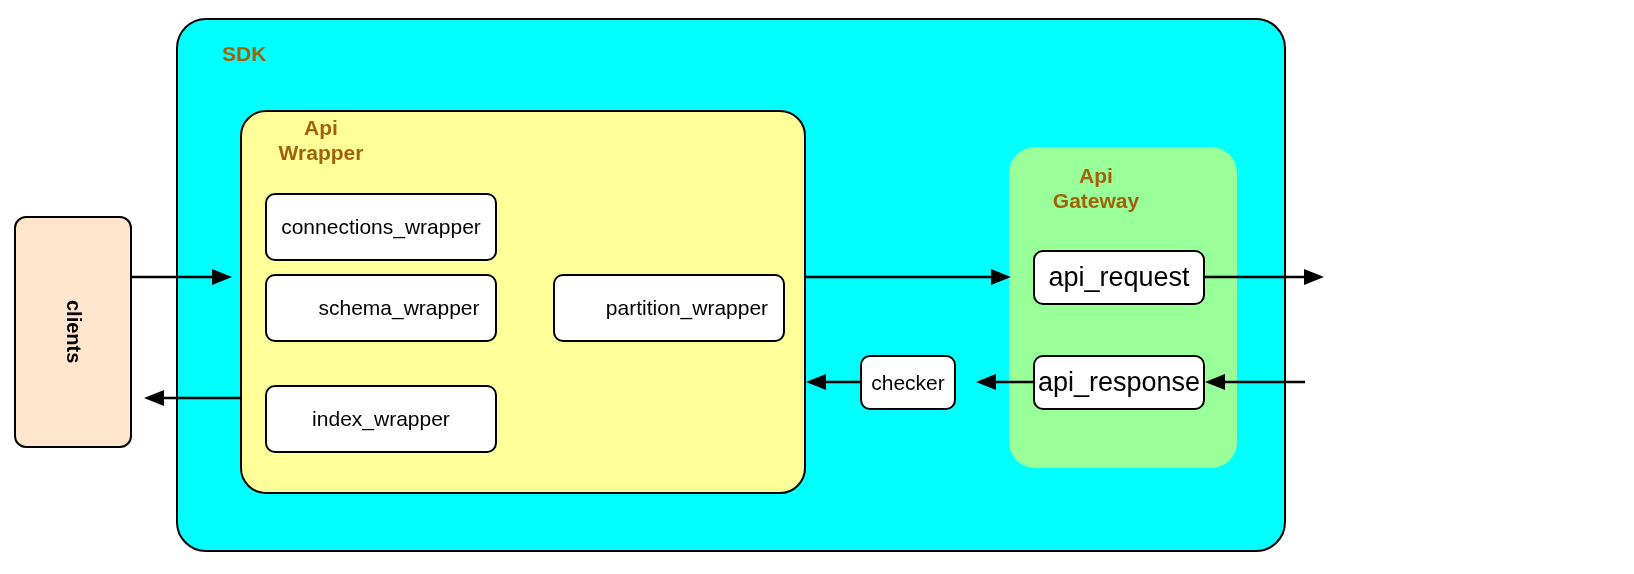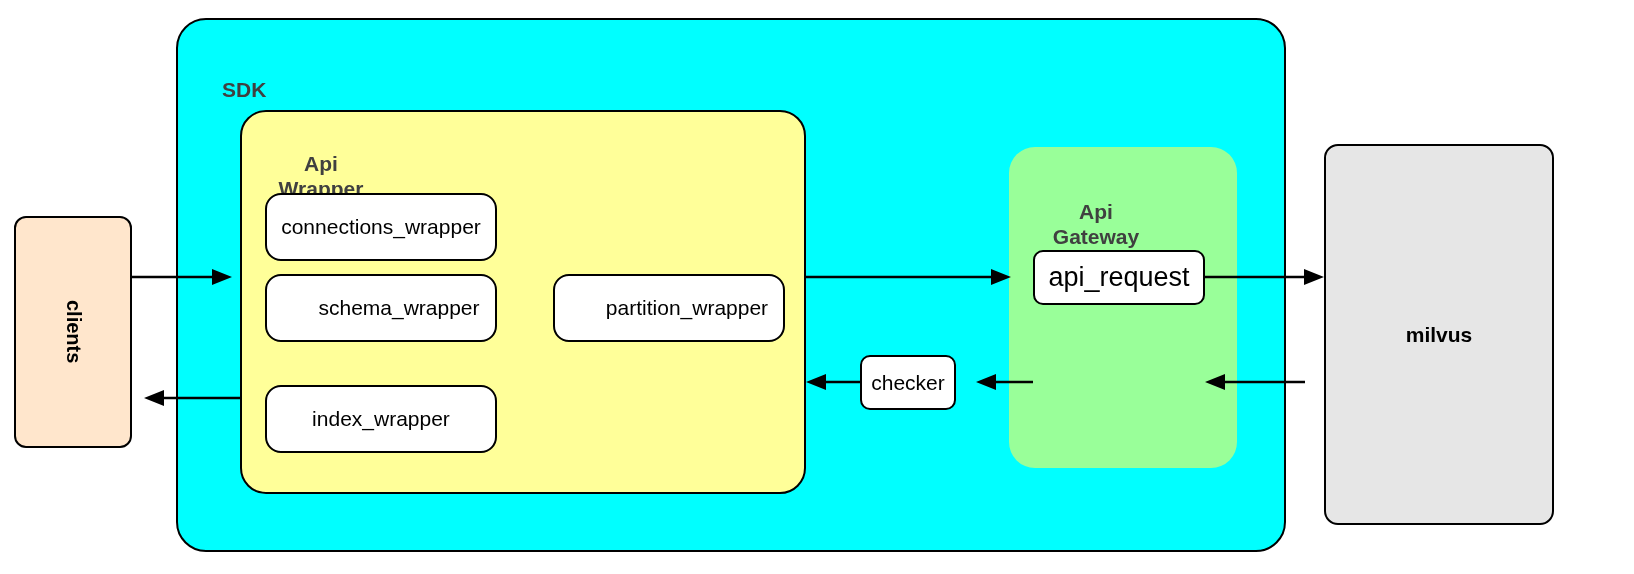--- a/index.html
+++ b/index.html
@@ -25,25 +25,24 @@
     border: 2px solid #000000;
     display: flex;
     align-items: center;
     justify-content: center;
     text-align: center;
   }
   .container-label {
     position: absolute;
     font-weight: bold;
     font-size: 21px;
-    color: #404040;
+    color: #a16207;
     line-height: 1.18;
     white-space: pre-line;
     text-align: center;
-    margin-top: 36px;
   }
 
   
   #clients-box {
     left: 14px;
     top: 216px;
     width: 118px;
     height: 232px;
     background: #ffe6cc;
     border-radius: 12px;
@@ -82,21 +81,21 @@
   }
   #api-wrapper-label {
     left: 256px;
     top: 116px;
     text-align: center;
     width: 130px;
   }
 
   .wrapper-item {
     background: #ffffff;
-    border-radius: 16px;
+    border-radius: 10px;
     font-size: 21px;
     color: #000000;
     height: 68px;
   }
   .wrapper-col-left  { left: 265px; width: 232px; }
   .wrapper-col-right { left: 553px; width: 232px; }
   .wrapper-row-1 { top: 193px; }
   .wrapper-row-2 { top: 274px; padding-left: 36px; }
   .wrapper-row-3 { top: 385px; }
 
@@ -186,24 +185,22 @@
   <div class="box wrapper-item wrapper-col-right wrapper-row-2">partition_wrapper</div>
   <div class="box wrapper-item wrapper-col-left wrapper-row-3">index_wrapper</div>
 
   <div class="box" id="checker-box">checker</div>
 
   <div class="box" id="api-gateway-box"></div>
   <div class="container-label" id="api-gateway-label">Api
 Gateway</div>
 
   <div class="box gateway-item" id="api-request-box">api_request</div>
-
-  <div class="box" id="milvus-box">
-    <span id="milvus-label">milvus</span>
-  </div>
+  <div class="box gateway-item" id="api-response-box">api_response</div>
+
 
   <svg class="conn" style="left:0;top:0;width:1634px;height:574px;">
 
     <g>
       <line x1="132" y1="277" x2="216" y2="277"></line>
       <polygon class="arrowhead" points="232,277 212,269 212,285"></polygon>
     </g>
 
     <g>
       <line x1="806" y1="277" x2="995" y2="277"></line>

